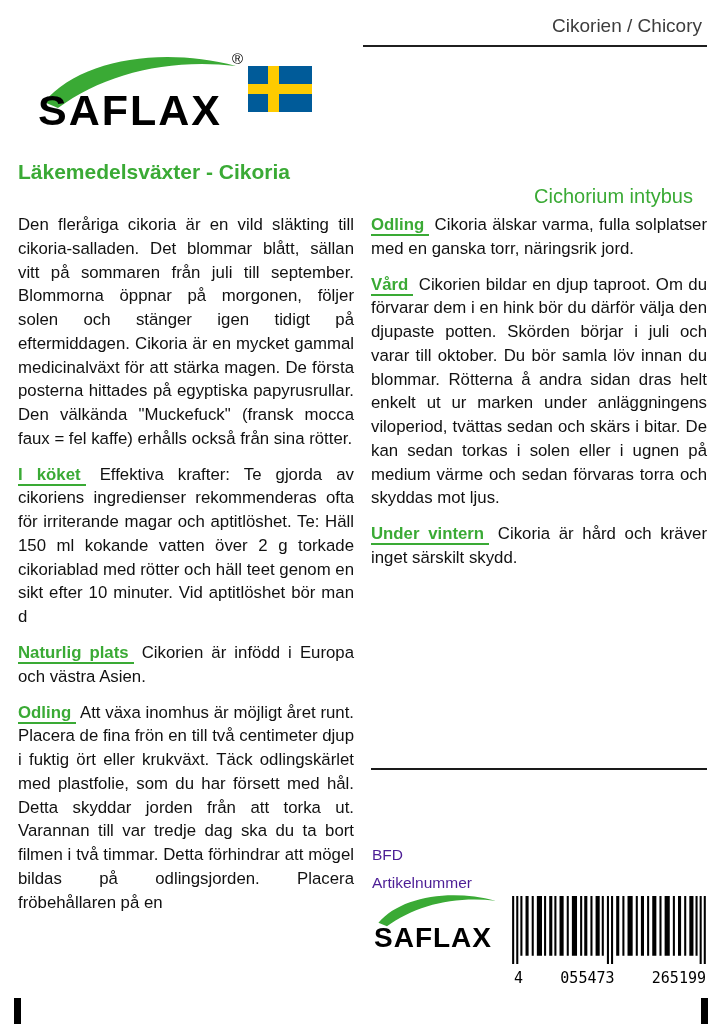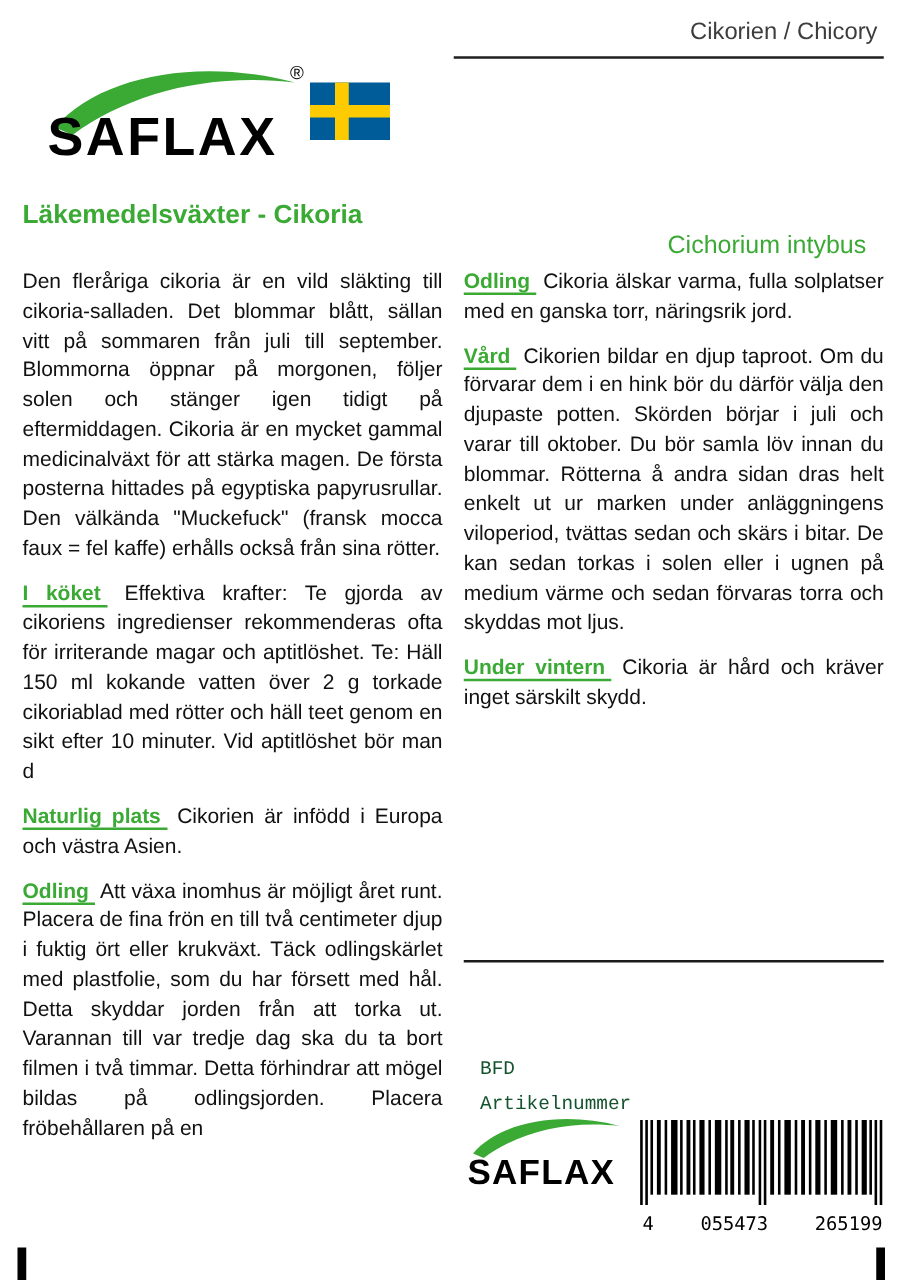--- a/index.html
+++ b/index.html
@@ -24,21 +24,21 @@
   .title { position:absolute; left:18px; top:160px; font-size:21px; font-weight:bold; color:var(--green,#3aaa35); }
   .species { position:absolute; left:371px; top:185px; width:336px; text-align:right; padding-right:14px; font-size:20px; color:var(--green,#3aaa35); }
   
   .col { position:absolute; top:213px; width:336px; font-size:16.8px; line-height:1.415; text-align:justify; color:#111; }
   .col-left { left:18px; }
   .col-right { left:371px; }
   .col p { margin:0 0 12px 0; }
   .sh { color:var(--green,#3aaa35); font-weight:bold; border-bottom:2.5px solid var(--green,#3aaa35); padding-right:5px; }
   
   .footer-rule { position:absolute; left:371px; top:768px; width:336px; height:2px; background:#1a1a1a; }
-  .footer-info { position:absolute; left:384px; top:846px; width:335px; font-size:15.5px; color:#14532d;font-family:Liberation Mono, monospace; }
+  .footer-info { position:absolute; left:372px; top:846px; width:335px; font-size:15.5px; color:#4c1d95; }
   .footer-info .row { display:grid; grid-template-columns:165px 1fr; margin-bottom:10px; }
   .logo-small { position:absolute; left:374px; top:892px; width:132px; height:70px; }
   .logo-small svg { position:absolute; left:2px; top:0; }
   .logo-small .brand { position:absolute; left:0; top:30px; font-size:28px; font-weight:bold; color:#000; letter-spacing:1px; }
   
   .barcode { position:absolute; left:512px; top:896px; width:196px; }
   .barcode .digits { display:flex; justify-content:space-between; padding:0 2px; margin-top:1px;
     font-family:"DejaVu Sans Mono", monospace; font-size:15px; color:#000; }
   
   .crop { position:absolute; width:7px; height:26px; background:#000; top:998px; }

